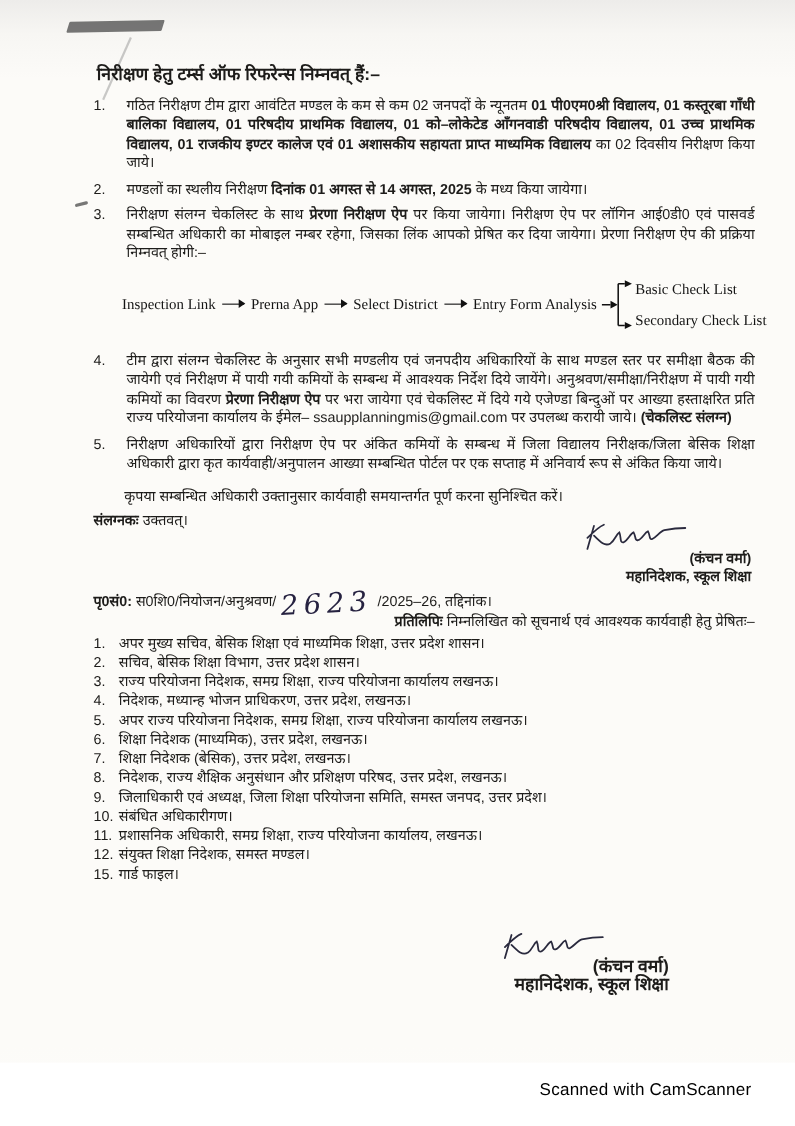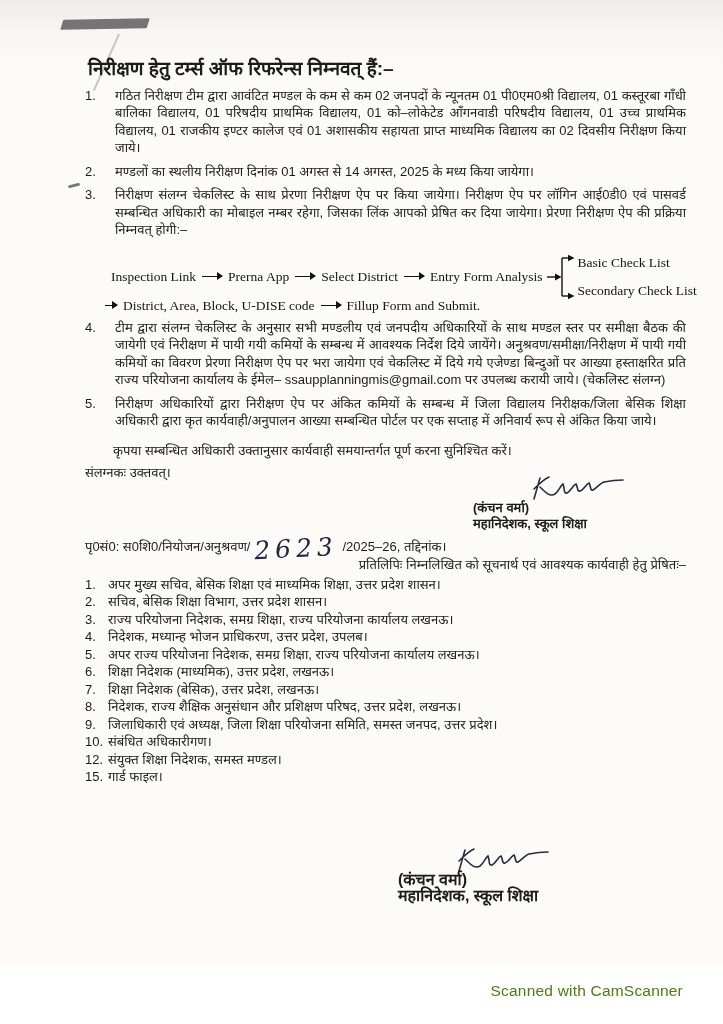--- a/index.html
+++ b/index.html
@@ -24,22 +24,22 @@
     background:#8a8a8a;opacity:.45;transform:rotate(24deg);transform-origin:top;
   }
   .scan-mark-dash{
     position:absolute;left:68px;top:184px;width:12px;height:2.5px;
     background:#3f3f3f;opacity:.7;transform:rotate(-14deg);border-radius:2px;
   }
   .content{
     position:absolute;left:85px;top:60px;width:601px;
     font-size:13px;line-height:17.5px;
   }
-  .bold{font-weight:normal;}
-  .heading{font-weight:bold;font-size:19px;margin:0 0 9px 3px;}
+  .bold{font-weight:bold;}
+  .heading{font-weight:bold;font-size:16px;margin:0 0 9px 3px;}
   .term-row{display:flex;margin-bottom:6px;}
   .term-num{flex:0 0 30px;font-weight:normal;}
   .term-text{flex:1;text-align:justify;}
   
   .flowchart{
     position:relative;height:66px;margin:4px 0 8px 0;
     font-family:"Liberation Serif","DejaVu Serif",serif;
     font-size:13.5px;color:#141414;
   }
   .flow-row1{
@@ -54,21 +54,21 @@
     content:'';position:absolute;right:-1px;top:-3.4px;
     border-left:6.5px solid #111;border-top:4px solid transparent;border-bottom:4px solid transparent;
   }
   .flow-arrow.short{width:12px;margin-left:0;}
   .fork-svg{display:block;margin:0 3px 0 2px;}
   .branch-col{display:flex;flex-direction:column;gap:13px;margin-top:-1px;font-family:Liberation Serif, serif;}
   .branch-label{line-height:15px;}
   .closing-line{margin:12px 0 5px 0;text-indent:28px;}
   .enclosure-line{margin:0;}
   
-  .sig-block{width:210px;text-align:left;}
+  .sig-block{width:210px;text-align:right;}
   .sig-1{margin:-8px 0 2px 388px;}
   .sig-2{position:absolute;left:398px;top:846px;}
   .sig-scribble{display:block;margin:0 auto -2px auto;}
   .sig-name{font-weight:bold;line-height:16px;}
   .sig-title{font-weight:bold;line-height:16px;}
   
   .ref-line{margin:6px 0 0 0;white-space:nowrap;}
   .hand-number{
     display:inline-block;width:92px;text-align:center;vertical-align:-6px;
     font-family:"DejaVu Serif",serif;font-style:italic;
@@ -76,21 +76,21 @@
     transform:rotate(-3deg);line-height:10px;
   }
   .copy-line{margin:1px 0 2px 0;text-align:right;}
   .cc-row{display:flex;}
   .cc-num{flex:0 0 23px;}
   .cc-text{flex:1;}
   
   .footer-bar{position:absolute;left:0;bottom:0;width:723px;height:58px;background:#ffffff;}
   .footer-text{
     position:absolute;right:40px;top:16px;
-    font-size:15.5px;letter-spacing:.2px;color:#4d7c0f;
+    font-size:15.5px;letter-spacing:.2px;color:#000000;
     font-family:"Liberation Sans",sans-serif;
   }
 </style>
 </head>
 <body>
 
 <div class="page">
 
   <div class="scan-mark-top"></div>
   <div class="scan-mark-diag"></div>
@@ -133,26 +133,20 @@
           <line x1="15" y1="5" x2="21" y2="5" stroke="#111" stroke-width="1.4"></line>
           <path d="M21,1.8 L27.5,5 L21,8.2 Z" fill="#111"></path>
           <line x1="15" y1="43" x2="21" y2="43" stroke="#111" stroke-width="1.4"></line>
           <path d="M21,39.8 L27.5,43 L21,46.2 Z" fill="#111"></path>
         </svg>
         <span class="branch-col">
           <span class="branch-label">Basic Check List</span>
           <span class="branch-label">Secondary Check List</span>
         </span>
       </div>
-      <div class="flow-row2">
-        <span class="flow-arrow short"></span>
-        <span class="flow-node">District, Area, Block, U-DISE code</span>
-        <span class="flow-arrow"></span>
-        <span class="flow-node">Fillup Form and Submit.</span>
-      </div>
     </div>
 
     <div>
   <div class="term-row">
     <span class="term-num">4.</span>
     <div class="term-text"><span>टीम द्वारा संलग्न चेकलिस्ट के अनुसार सभी मण्डलीय एवं जनपदीय अधिकारियों के साथ मण्डल स्तर पर समीक्षा बैठक की जायेगी एवं निरीक्षण में पायी गयी कमियों के सम्बन्ध में आवश्यक निर्देश दिये जायेंगे। अनुश्रवण/समीक्षा/निरीक्षण में पायी गयी कमियों का विवरण </span><span class="bold">प्रेरणा निरीक्षण ऐप</span><span> पर भरा जायेगा एवं चेकलिस्ट में दिये गये एजेण्डा बिन्दुओं पर आख्या हस्ताक्षरित प्रति राज्य परियोजना कार्यालय के ईमेल– ssaupplanningmis@gmail.com पर उपलब्ध करायी जाये। </span><span class="bold">(चेकलिस्ट संलग्न)</span></div>
   </div>
 
   <div class="term-row">
     <span class="term-num">5.</span>
@@ -188,21 +182,21 @@
     <span class="cc-text">सचिव, बेसिक शिक्षा विभाग, उत्तर प्रदेश शासन।</span>
   </div>
 
   <div class="cc-row">
     <span class="cc-num">3.</span>
     <span class="cc-text">राज्य परियोजना निदेशक, समग्र शिक्षा, राज्य परियोजना कार्यालय लखनऊ।</span>
   </div>
 
   <div class="cc-row">
     <span class="cc-num">4.</span>
-    <span class="cc-text">निदेशक, मध्यान्ह भोजन प्राधिकरण, उत्तर प्रदेश, उपलब।</span>
+    <span class="cc-text">निदेशक, मध्यान्ह भोजन प्राधिकरण, उत्तर प्रदेश, लखनऊ।</span>
   </div>
 
   <div class="cc-row">
     <span class="cc-num">5.</span>
     <span class="cc-text">अपर राज्य परियोजना निदेशक, समग्र शिक्षा, राज्य परियोजना कार्यालय लखनऊ।</span>
   </div>
 
   <div class="cc-row">
     <span class="cc-num">6.</span>
     <span class="cc-text">शिक्षा निदेशक (माध्यमिक), उत्तर प्रदेश, लखनऊ।</span>
@@ -221,20 +215,24 @@
   <div class="cc-row">
     <span class="cc-num">9.</span>
     <span class="cc-text">जिलाधिकारी एवं अध्यक्ष, जिला शिक्षा परियोजना समिति, समस्त जनपद, उत्तर प्रदेश।</span>
   </div>
 
   <div class="cc-row">
     <span class="cc-num">10.</span>
     <span class="cc-text">संबंधित अधिकारीगण।</span>
   </div>
 
+  <div class="cc-row">
+    <span class="cc-num">11.</span>
+    <span class="cc-text">प्रशासनिक अधिकारी, समग्र शिक्षा, राज्य परियोजना कार्यालय, लखनऊ।</span>
+  </div>
 
   <div class="cc-row">
     <span class="cc-num">12.</span>
     <span class="cc-text">संयुक्त शिक्षा निदेशक, समस्त मण्डल।</span>
   </div>
 
 
 
   <div class="cc-row">
     <span class="cc-num">15.</span>

